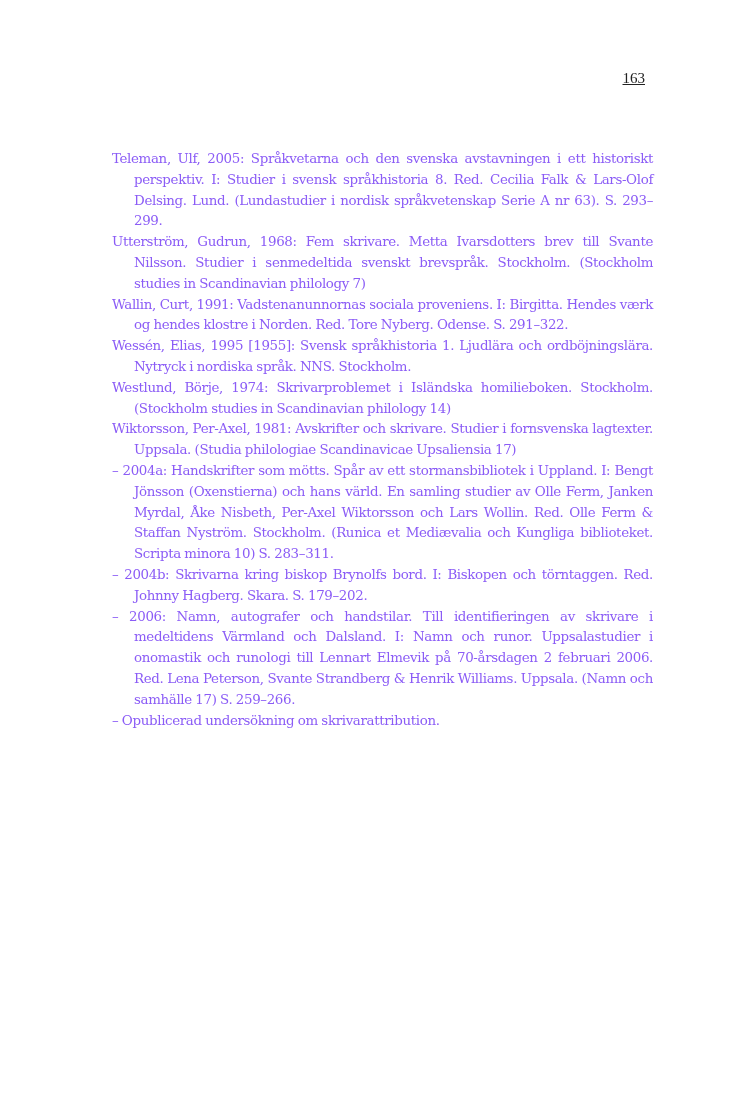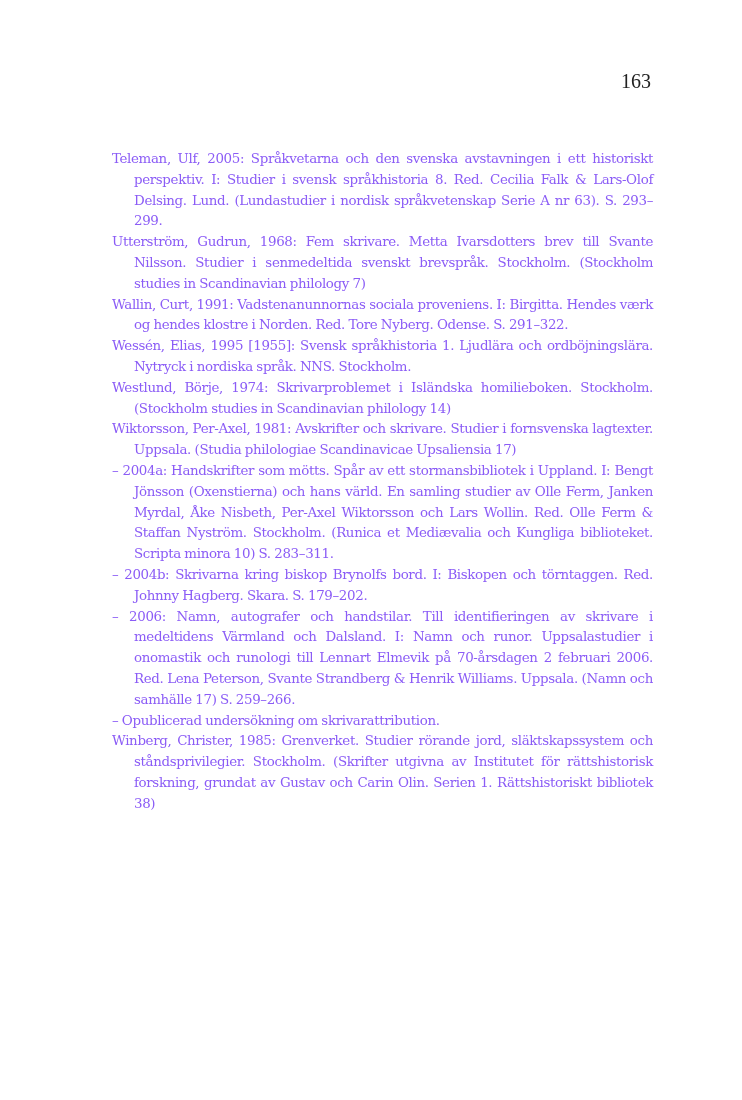--- a/index.html
+++ b/index.html
@@ -1,19 +1,19 @@
 <!DOCTYPE html>
 <html><head>
 <meta charset="utf-8">
 <style>
   html, body { margin: 0; padding: 0; background: #ffffff; }
   body { width: 742px; height: 1100px; position: relative; overflow: hidden; }
   .page-number {
-    position: absolute; top: 70px; right: 91px;
-    font-family: "Liberation Serif", serif; font-size: 20px; color: #222;
+    position: absolute; top: 70px; right: 97px;
+    font-family: "Liberation Serif", serif; font-size: 15px; color: #222; text-decoration: underline;
   }
   .bibliography {
     position: absolute; top: 149px; left: 112px; width: 541px;
     font-family: "DejaVu Serif", serif; font-size: 13.4px; line-height: 20.8px;
     color: #8b5cf6; letter-spacing: -0.35px; word-spacing: -0.4px;
   }
   .entry {
     margin: 0; padding-left: 22px; text-indent: -22px;
     text-align: justify;
   }
@@ -27,14 +27,13 @@
   <p class="entry">Teleman, Ulf, 2005: Språkvetarna och den svenska avstavningen i ett historiskt perspektiv. I: Studier i svensk språkhistoria 8. Red. Cecilia Falk &amp; Lars-Olof Delsing. Lund. (Lundastudier i nordisk språkvetenskap Serie A nr 63). S. 293–299.</p>
   <p class="entry">Utterström, Gudrun, 1968: Fem skrivare. Metta Ivarsdotters brev till Svante Nilsson. Studier i senmedeltida svenskt brevspråk. Stockholm. (Stockholm studies in Scandinavian philology 7)</p>
   <p class="entry">Wallin, Curt, 1991: Vadstenanunnornas sociala proveniens. I: Birgitta. Hendes værk og hendes klostre i Norden. Red. Tore Nyberg. Odense. S. 291–322.</p>
   <p class="entry">Wessén, Elias, 1995 [1955]: Svensk språkhistoria 1. Ljudlära och ordböjningslära. Nytryck i nordiska språk. NNS. Stockholm.</p>
   <p class="entry">Westlund, Börje, 1974: Skrivarproblemet i Isländska homilieboken. Stockholm. (Stockholm studies in Scandinavian philology 14)</p>
   <p class="entry">Wiktorsson, Per-Axel, 1981: Avskrifter och skrivare. Studier i fornsvenska lagtexter. Uppsala. (Studia philologiae Scandinavicae Upsaliensia 17)</p>
   <p class="entry">– 2004a: Handskrifter som mötts. Spår av ett stormansbibliotek i Uppland. I: Bengt Jönsson (Oxenstierna) och hans värld. En samling studier av Olle Ferm, Janken Myrdal, Åke Nisbeth, Per-Axel Wiktorsson och Lars Wollin. Red. Olle Ferm &amp; Staffan Nyström. Stockholm. (Runica et Mediævalia och Kungliga biblioteket. Scripta minora 10) S. 283–311.</p>
   <p class="entry">– 2004b: Skrivarna kring biskop Brynolfs bord. I: Biskopen och törntaggen. Red. Johnny Hagberg. Skara. S. 179–202.</p>
   <p class="entry">– 2006: Namn, autografer och handstilar. Till identifieringen av skrivare i medeltidens Värmland och Dalsland. I: Namn och runor. Uppsalastudier i onomastik och runologi till Lennart Elmevik på 70-årsdagen 2 februari 2006. Red. Lena Peterson, Svante Strandberg &amp; Henrik Williams. Uppsala. (Namn och samhälle 17) S. 259–266.</p>
   <p class="entry">– Opublicerad undersökning om skrivarattribution.</p>
-  <p class="entry">Winberg, Christer, 1985: Grenverket. Studier rörande jord, släktskapssystem och ståndsprivilegier. Stockholm. (Skrifter utgivna av Institutet för rättshistorisk forskning, grundat av Gustav och Carin Olin. Serien 1. Rättshistoriskt bibliotek 38)</p>
 </div>
 
 </body></html>

